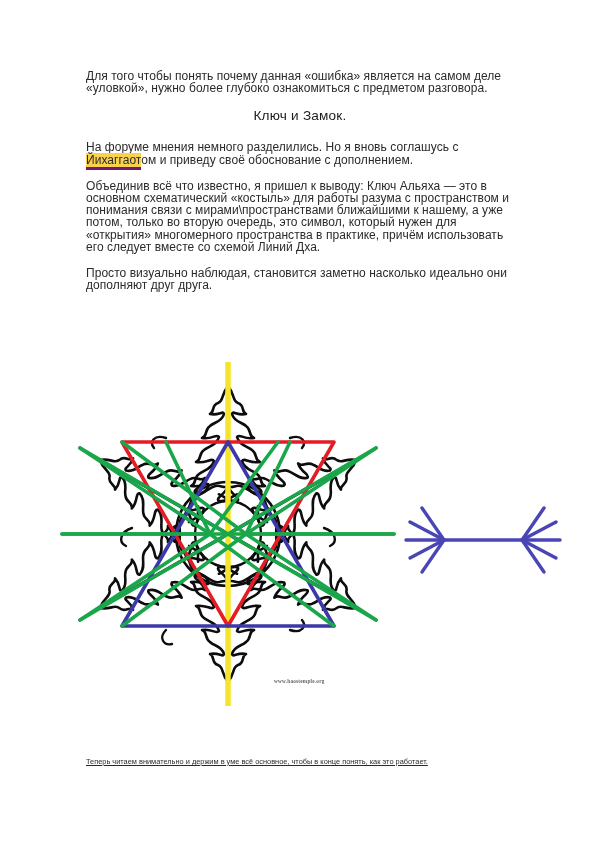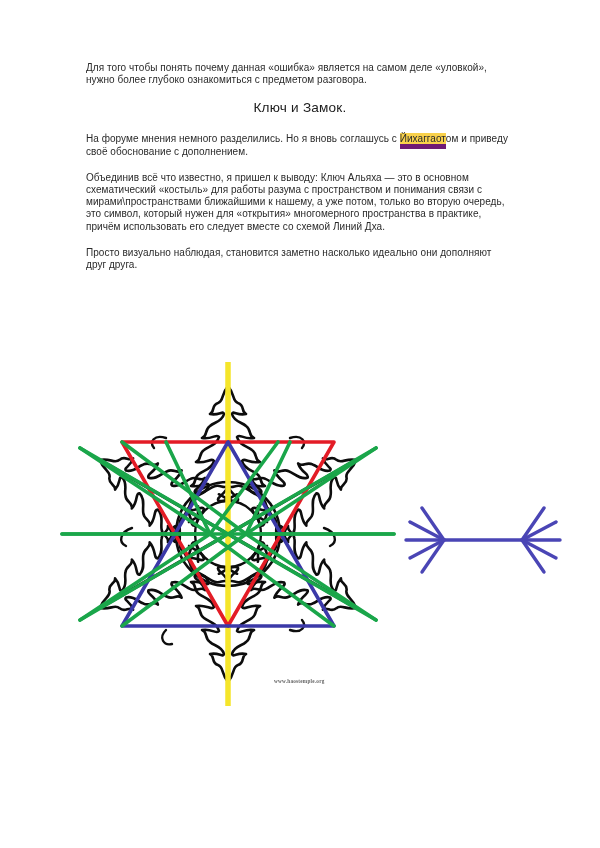--- a/index.html
+++ b/index.html
@@ -25,40 +25,40 @@
   }
 
   .content {
     position: absolute;
     left: 86px;
     top: 62px;
     width: 428px;
   }
 
   p.para {
-    margin: 0 0 14px 0;
-    font-size: 10px;
+    margin: 8px 0 14px 0;
+    font-size: 12px;
     line-height: 12.2px;
     text-align: left;
     color: #2a2a2a;
     letter-spacing: 0.05px;
   }
 
   h1.doc-title {
     margin: 12px 0 18px 0;
     font-size: 13.6px;
     font-weight: normal;
     text-align: center;
     color: #1b1b1b;
     letter-spacing: 0.2px;
   }
 
   .hl {
     background: #f9d14b;
-    border-bottom: 5px solid #701a75;
+    border-bottom: 3px solid #701a75;
     padding: 0 0px;
   }
 
   
   .figure-wrap {
     position: absolute;
     left: 0;
     top: 362px;
     width: 600px;
     height: 360px;
@@ -222,14 +222,15 @@
           <line x1="124" y1="50" x2="158" y2="68"></line>
           <line x1="124" y1="50" x2="146" y2="18"></line>
           <line x1="124" y1="50" x2="146" y2="82"></line>
         </g>
       </g>
     </svg>
 
     <div class="watermark">www.haostemple.org</div>
   </div>
 
+  <div class="closing">Теперь читаем внимательно и держим в уме всё основное, чтобы в конце понять, как это работает.</div>
 
 </div>
 
 </body></html>

